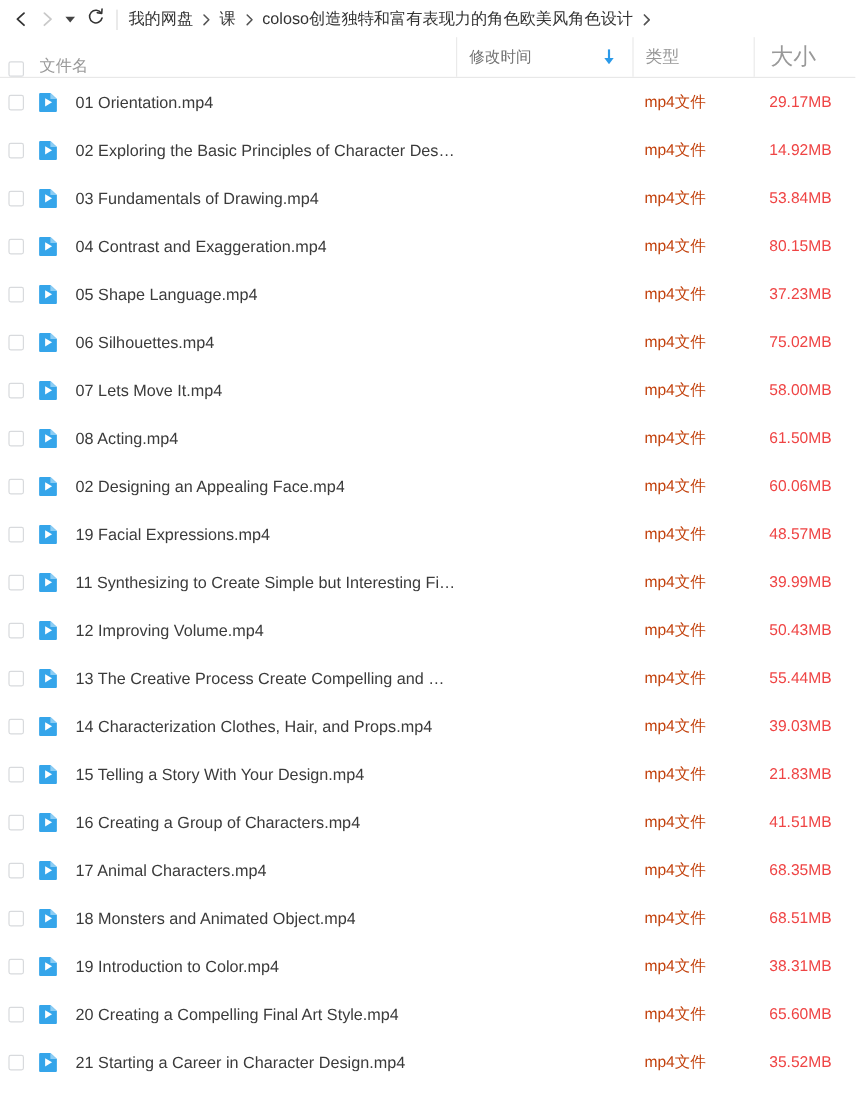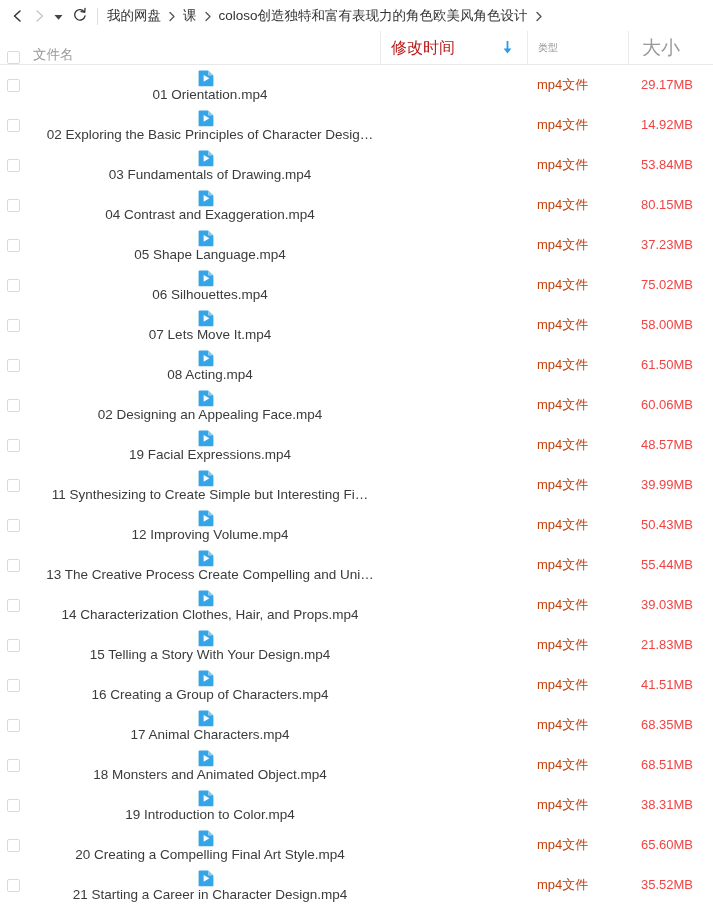--- a/index.html
+++ b/index.html
@@ -111,42 +111,42 @@
   .col-name {
     flex: 1 1 auto;
     font-size: 13.5px;
     color: #999999;
     padding-left: 7px;
   }
 
   .col-time {
     width: 147px;
     flex: 0 0 147px;
-    font-size: 16px;
-    color: #b91c1c;
+    font-size: 13px;
+    color: #737373;
     padding-left: 10px;
     display: flex;
     align-items: center;
     border-left: 1px solid #eaeaea;
     height: 33px;
     line-height: 33px;
   }
   .sort-arrow {
     margin-left: auto;
     margin-right: 15px;
     color: #2b9ae9;
     display: flex;
     align-items: center;
   }
   .sort-arrow svg { display: block; }
 
   .col-type {
     width: 101px;
     flex: 0 0 101px;
-    font-size: 10px;
+    font-size: 14px;
     color: #999999;
     padding-left: 10px;
     border-left: 1px solid #eaeaea;
     height: 33px;
     line-height: 33px;
   }
 
   .col-size {
     width: 85px;
     flex: 0 0 85px;
@@ -165,21 +165,20 @@
     height: 40px;
     display: flex;
     align-items: center;
   }
 
   .row .col-name {
     display: flex;
     align-items: center;
     padding-left: 0;
     min-width: 0;
-    flex-direction: column;
   }
 
   .ficon {
     width: 18px;
     height: 18px;
     flex: 0 0 18px;
     margin-left: 5px;
     position: relative;
   }
   .ficon svg { display: block; }

